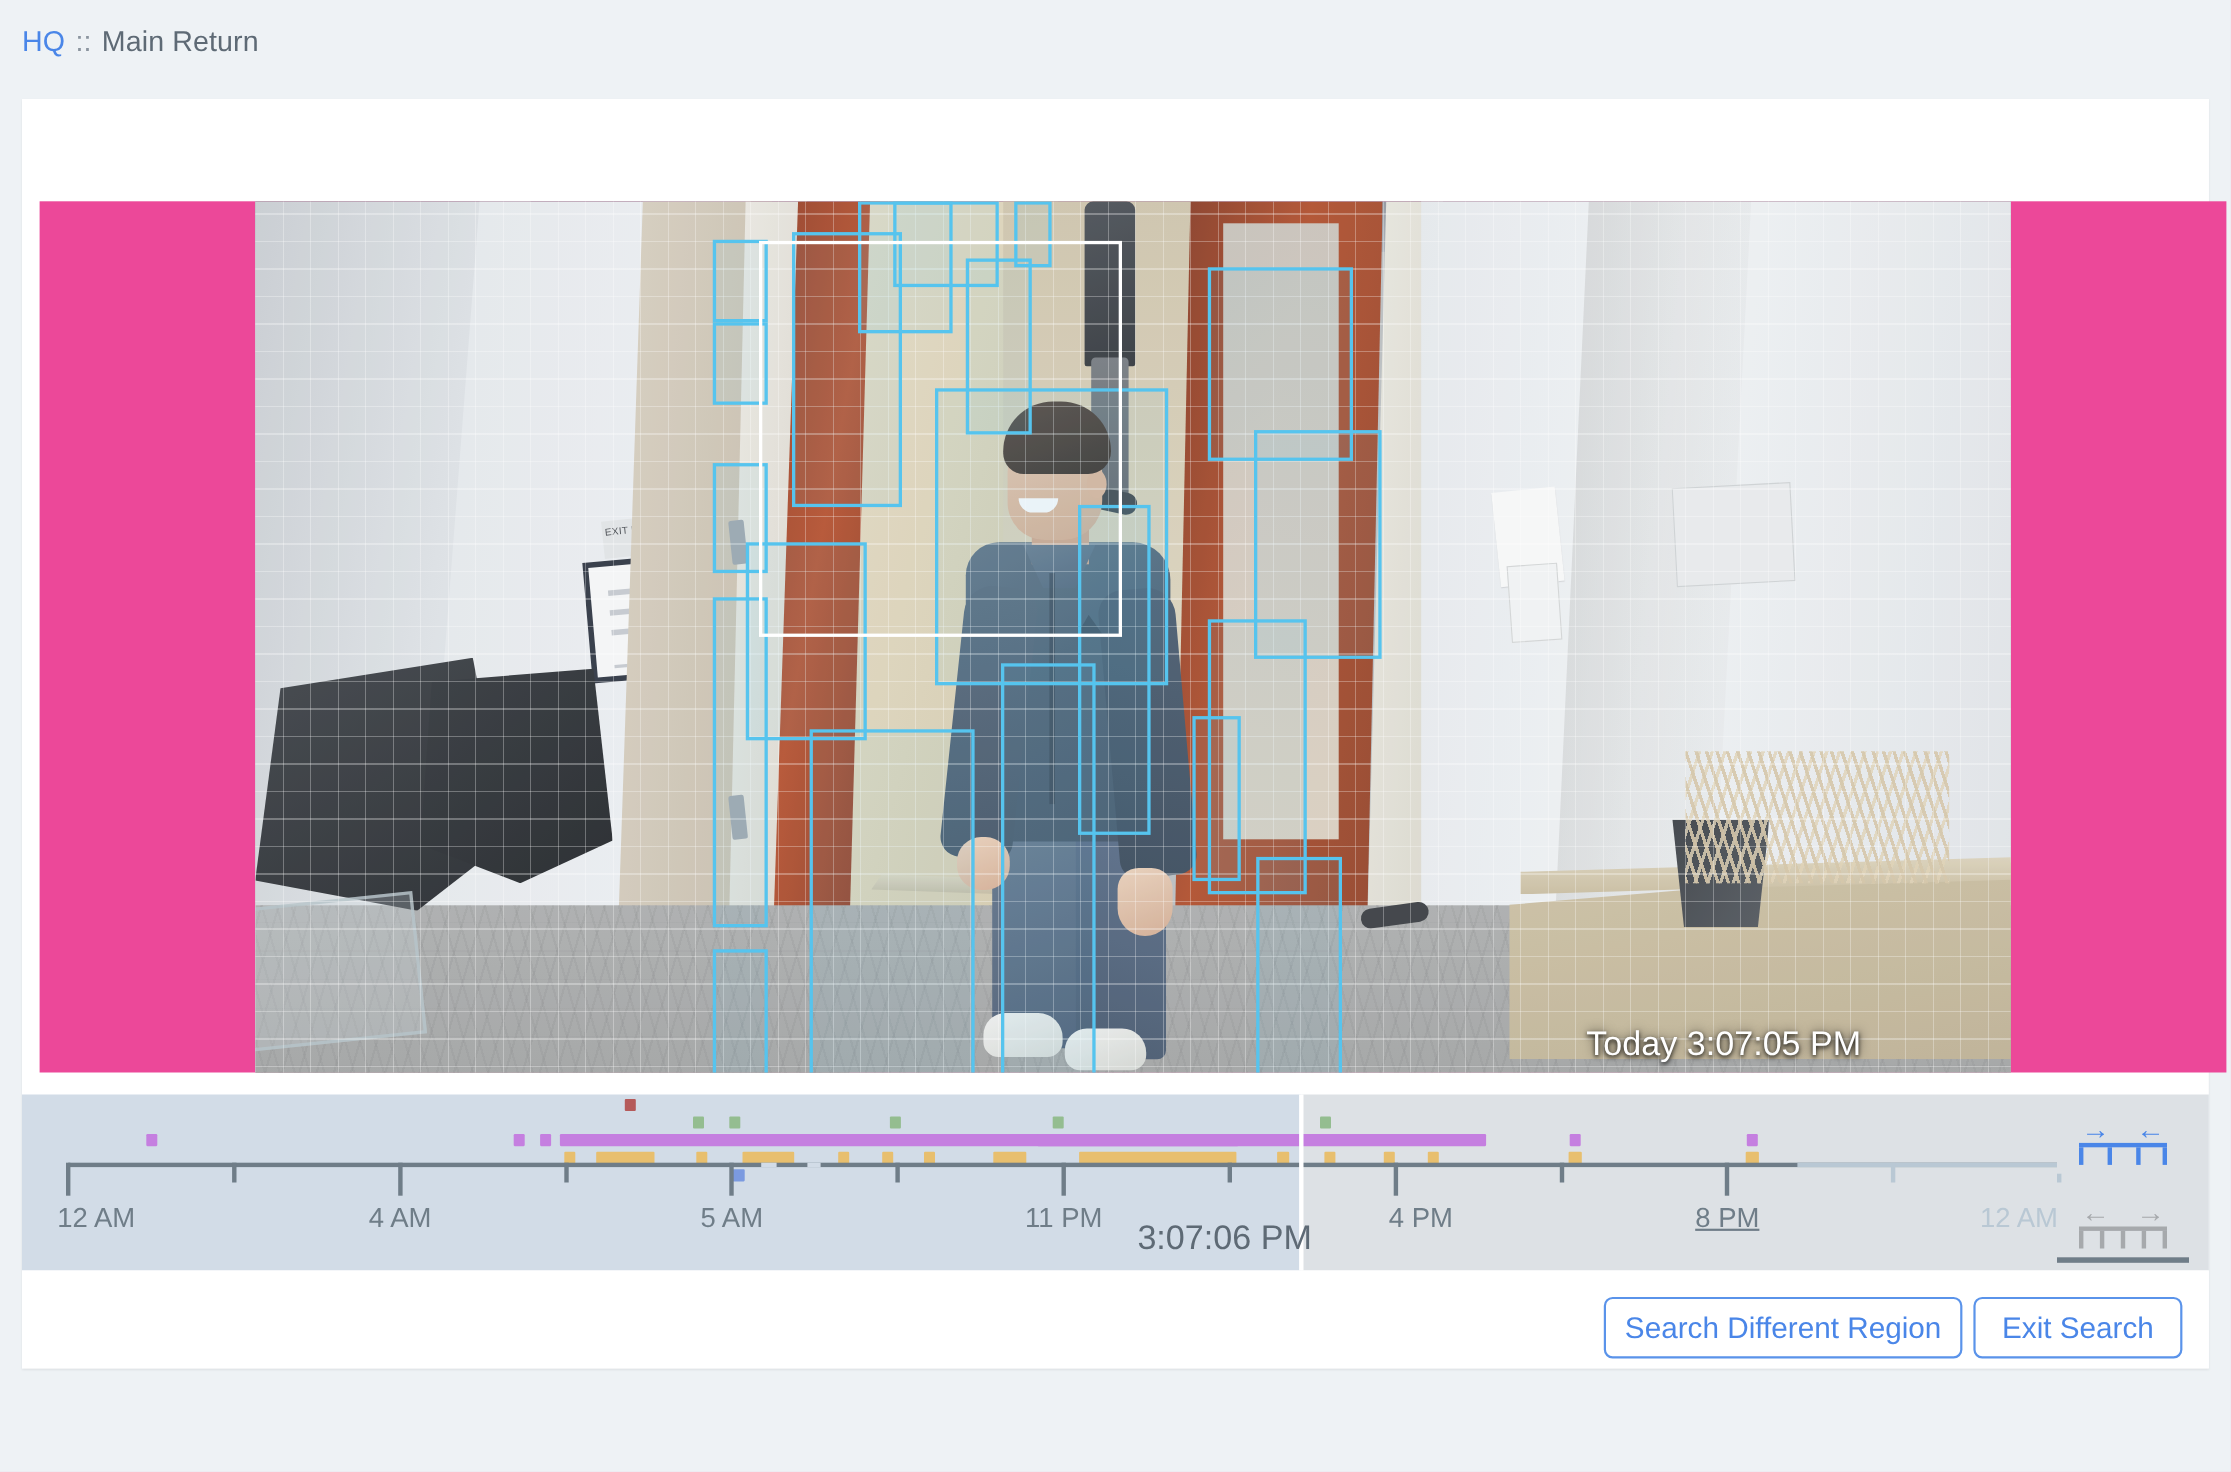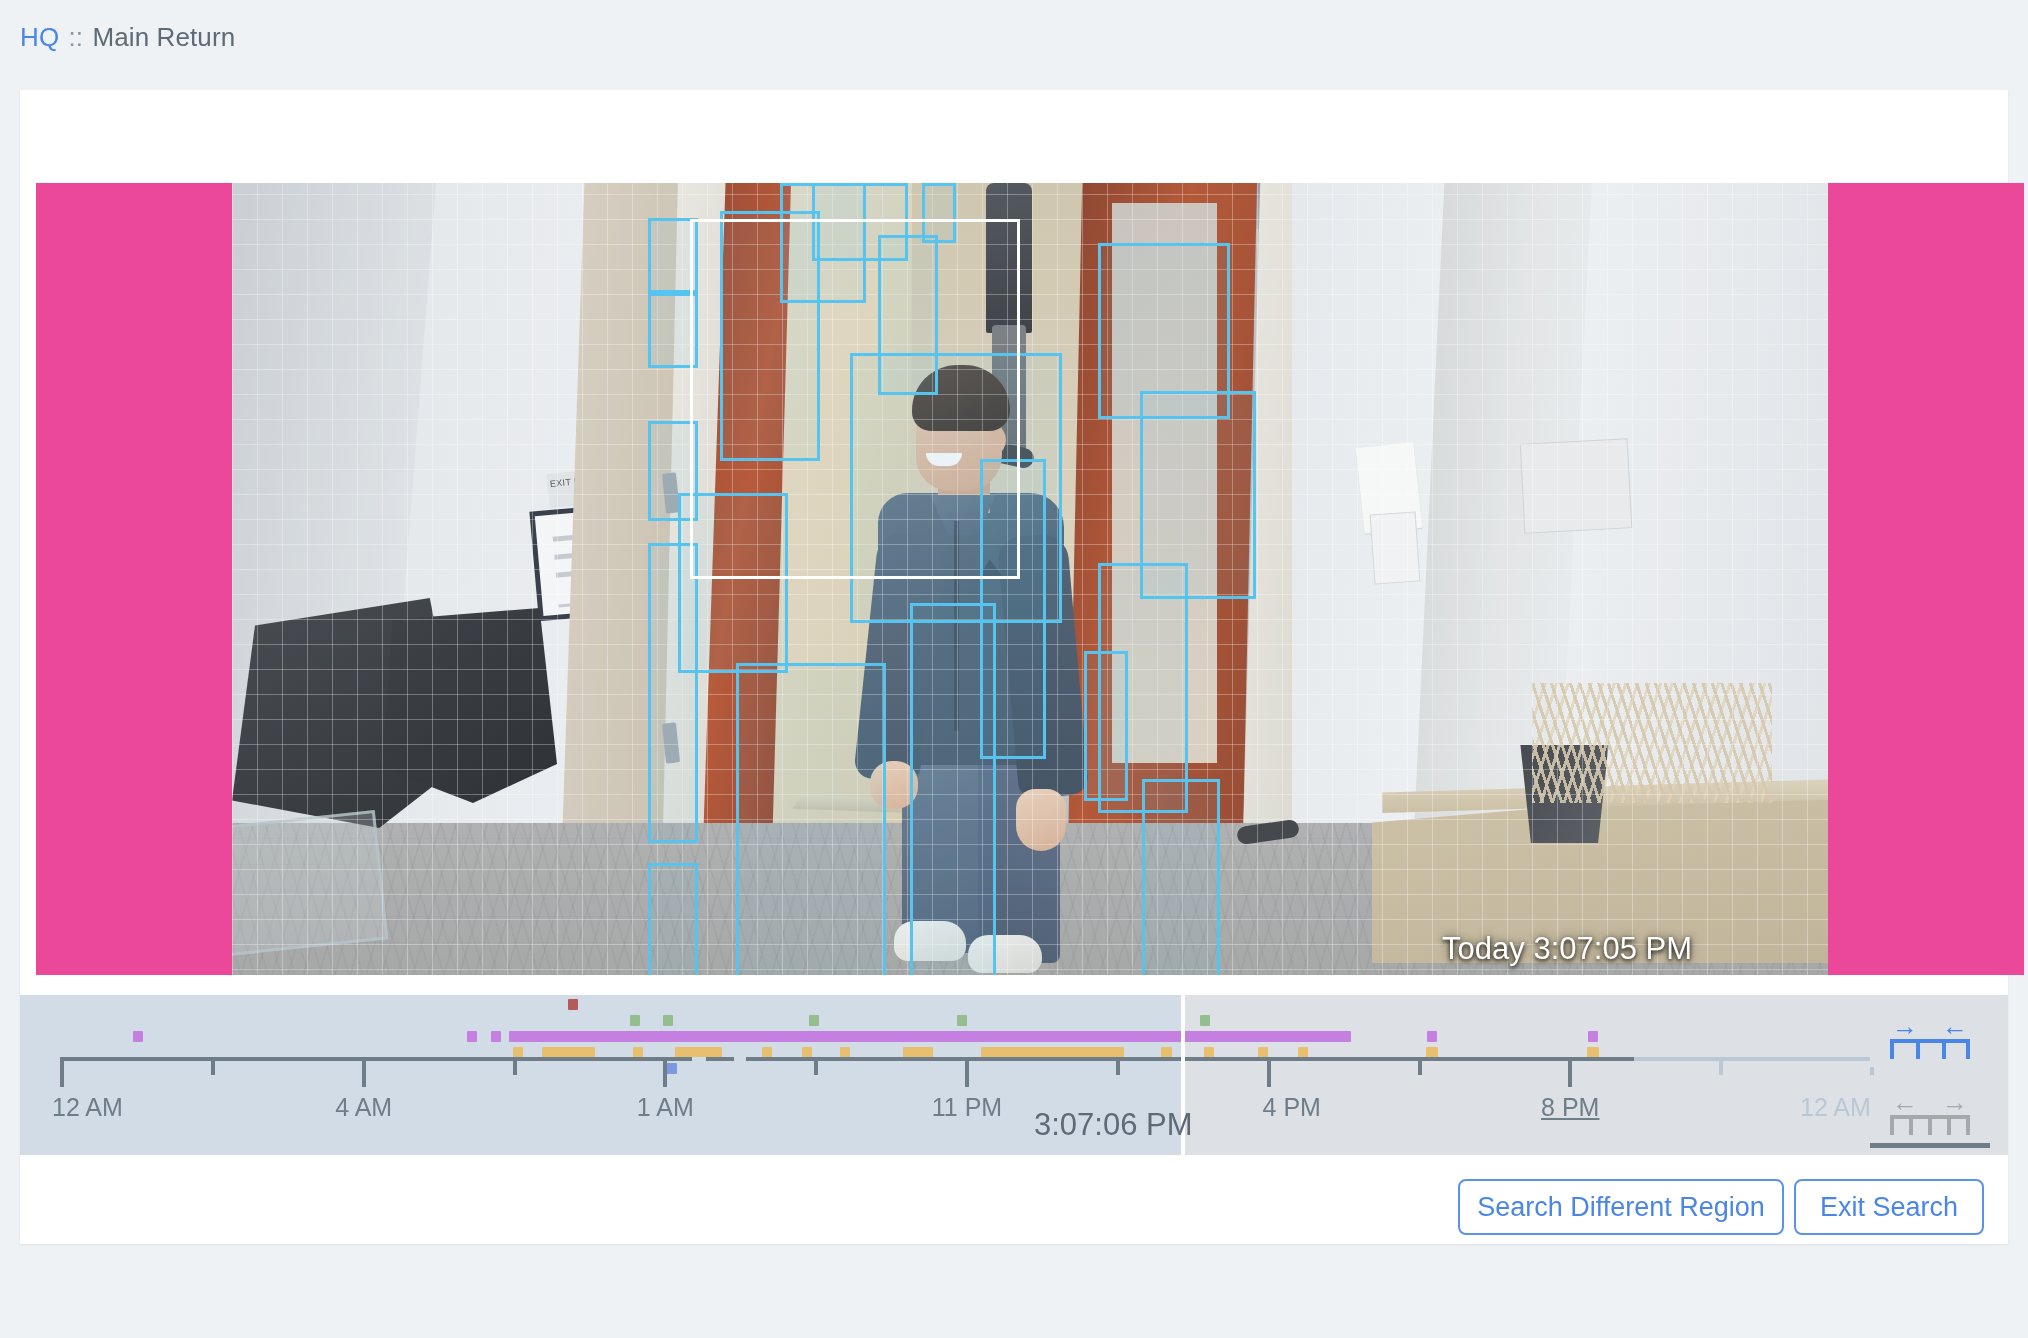--- a/index.html
+++ b/index.html
@@ -610,21 +610,21 @@
         <div class="tick minor" style="left: 190.773px;"></div>
         <div class="tick minor" style="left: 492.5px;"></div>
         <div class="tick minor" style="left: 794.227px;"></div>
         <div class="tick minor" style="left: 1095.77px;"></div>
         <div class="tick minor" style="left: 1397.5px;"></div>
         <div class="tick minor faded" style="left: 1699.23px;"></div>
       </div>
     <div id="label-layer">
         <div class="tl-label" style="left: 32px; transform: none;">12 AM</div>
         <div class="tl-label" style="left: 343.727px;">4 AM</div>
-        <div class="tl-label" style="left: 645.273px;">1 AM</div>
+        <div class="tl-label" style="left: 645.273px;">5 AM</div>
         <div class="tl-label" style="left: 947px;">11 PM</div>
         <div class="tl-label" style="left: 1248.73px; margin-left: 23px;">4 PM</div>
         <div class="tl-label" style="left: 1550.27px; text-decoration: underline;">8 PM</div>
         <div class="tl-label faded" style="left: 1780px; transform: none;">12 AM</div>
       </div>
 
     <div class="tl-playhead" style="left: 1161.3px;"></div>
     <div class="tl-clock">3:07:06 PM</div>
 
     <div class="zoom-btns">

